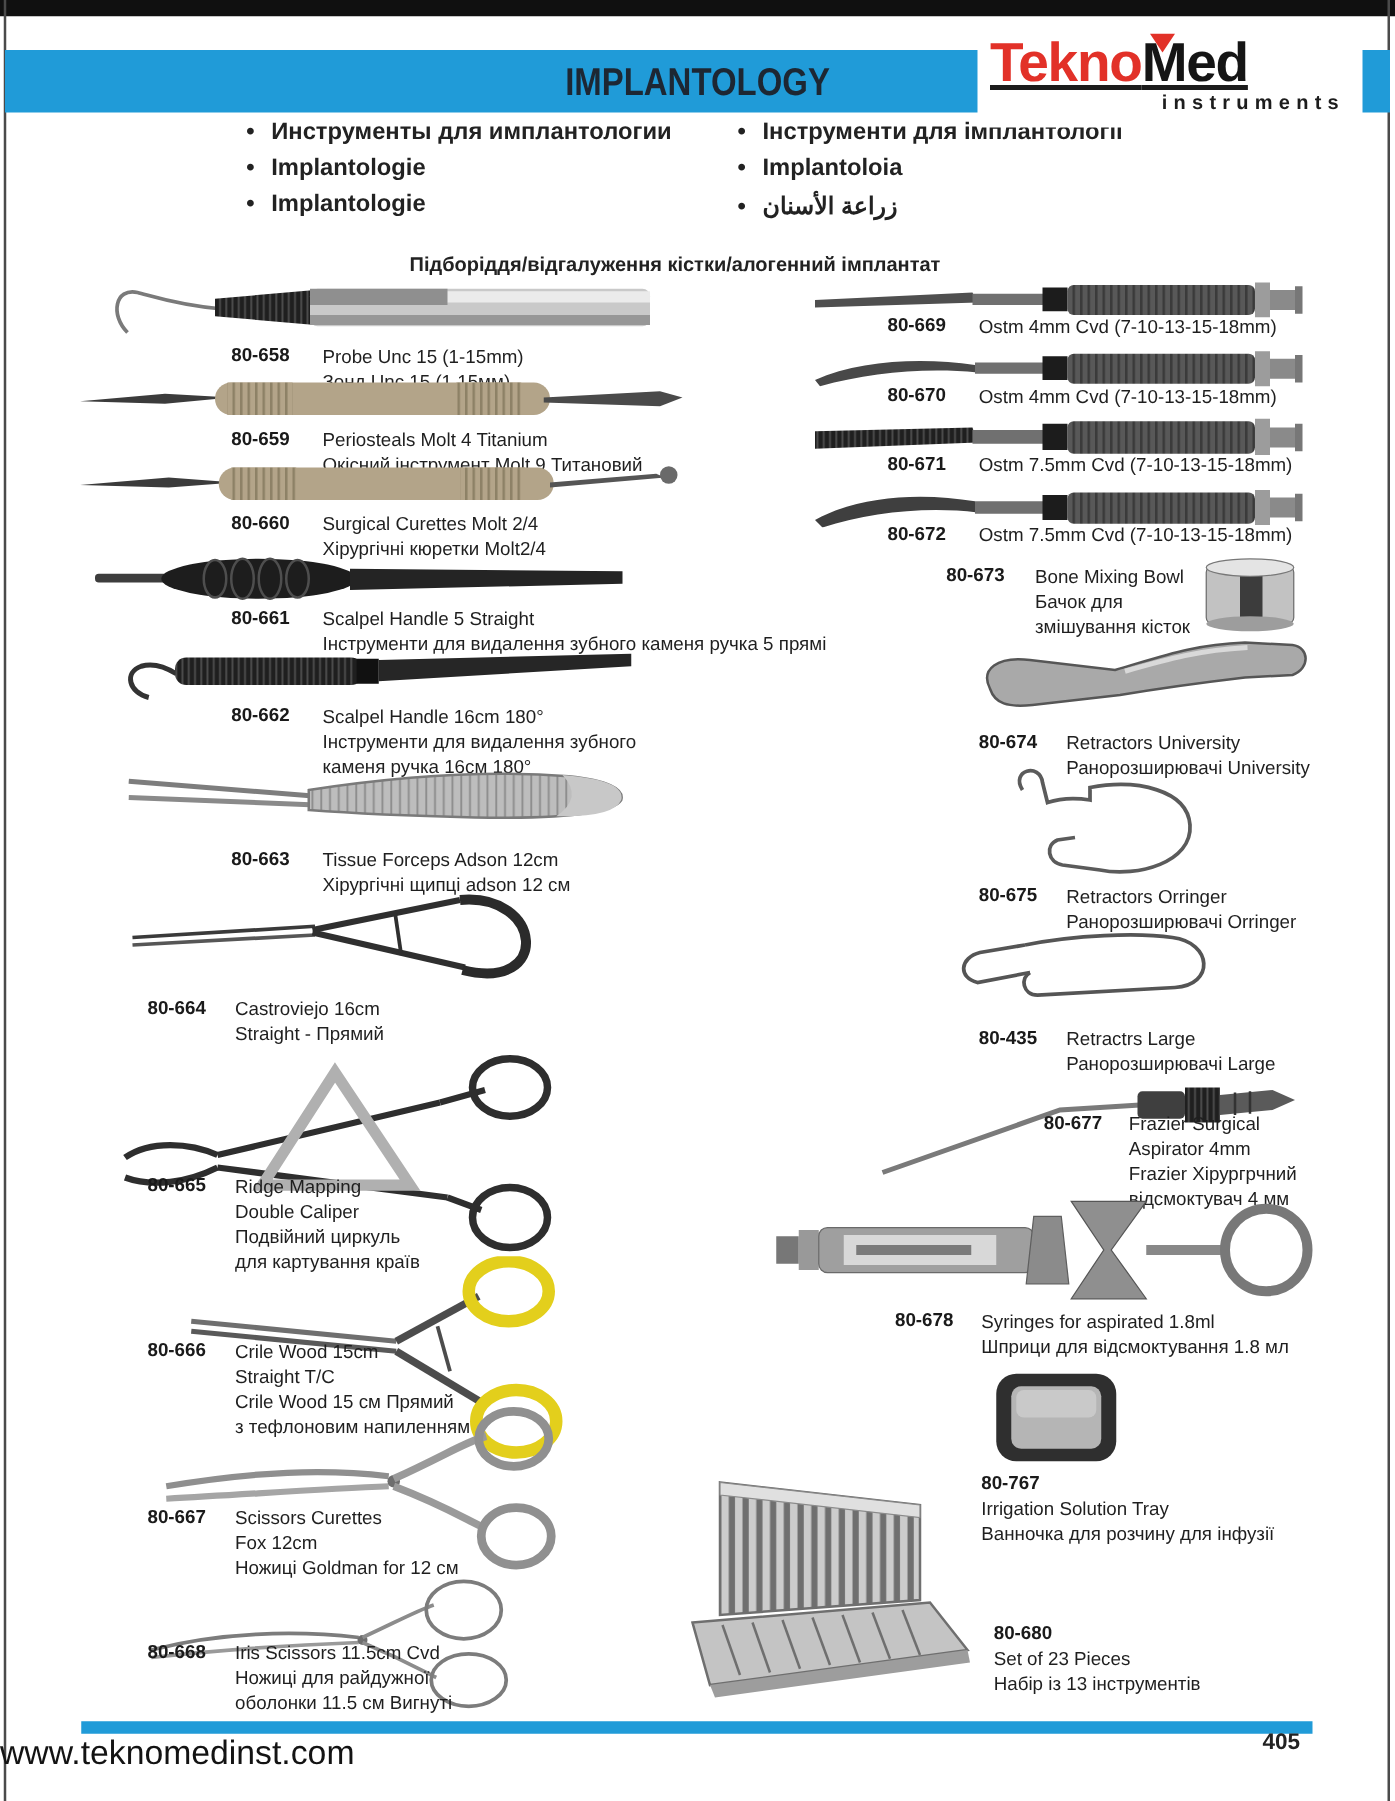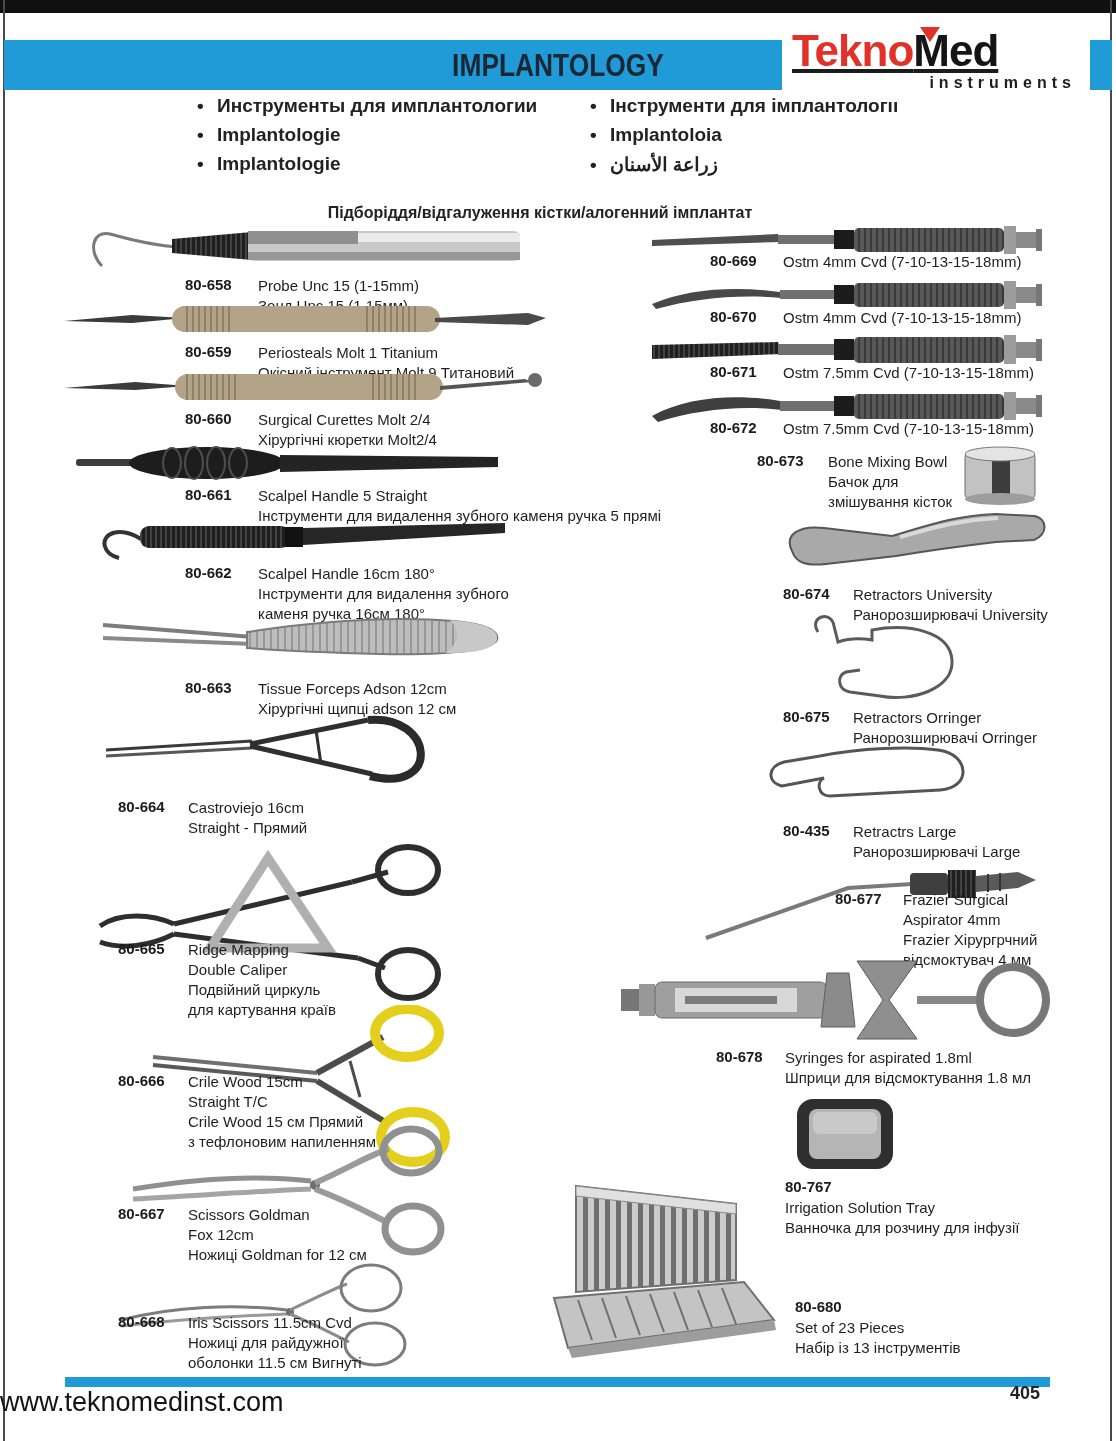--- a/index.html
+++ b/index.html
@@ -129,21 +129,21 @@
   
   <svg class="fig" style="left:60px;top:298px" width="490" height="42" viewBox="0 0 490 42">
     <path d="M4 23 L72 17 L125 20 L72 25 Z" fill="#3b3b3b"></path>
     <rect x="112" y="8" width="268" height="26" rx="13" fill="#b3a489"></rect>
     <rect x="122" y="8" width="52" height="26" fill="url(#knurlTan)"></rect>
     <rect x="305" y="8" width="52" height="26" fill="url(#knurlTan)"></rect>
     <path d="M375 20 L468 15 L486 20 L468 27 L375 24 Z" fill="#4a4a4a"></path>
   </svg>
   <div class="abs code" style="left:185px;top:343px">80-659</div>
   <div class="abs lines" style="left:258px;top:343px">
-    <div>Periosteals Molt 1 Titanium</div>
+    <div>Periosteals Molt 4 Titanium</div>
       <div>Окісний інструмент  Molt 9 Титановий</div>
   </div>
 
   
   <svg class="fig" style="left:60px;top:366px" width="495" height="42" viewBox="0 0 495 42">
     <path d="M4 22 L75 16 L128 20 L75 24 Z" fill="#3b3b3b"></path>
     <rect x="115" y="8" width="268" height="26" rx="13" fill="#b3a489"></rect>
     <rect x="125" y="8" width="52" height="26" fill="url(#knurlTan)"></rect>
     <rect x="308" y="8" width="52" height="26" fill="url(#knurlTan)"></rect>
     <path d="M380 20 L465 13 L472 16 L380 24 Z" fill="#555"></path>
@@ -257,21 +257,21 @@
     <path d="M8 64 C 80 52, 135 50, 186 56" stroke="#8f8f8f" stroke-width="5" fill="none"></path>
     <path d="M8 74 C 80 70, 135 66, 186 64" stroke="#a5a5a5" stroke-width="5" fill="none"></path>
     <circle cx="190" cy="60" r="5" fill="#6e6e6e"></circle>
     <path d="M190 58 C 230 40, 248 28, 264 24" stroke="#9a9a9a" stroke-width="6" fill="none"></path>
     <path d="M190 64 C 232 80, 250 92, 264 98" stroke="#9a9a9a" stroke-width="6" fill="none"></path>
     <ellipse cx="286" cy="26" rx="28" ry="22" fill="none" stroke="#909090" stroke-width="7"></ellipse>
     <ellipse cx="288" cy="104" rx="28" ry="23" fill="none" stroke="#909090" stroke-width="7"></ellipse>
   </svg>
   <div class="abs code" style="left:118px;top:1205px">80-667</div>
   <div class="abs lines" style="left:188px;top:1205px">
-    <div>Scissors Goldman</div>
+    <div>Scissors Curettes</div>
       <div>Fox 12cm</div>
       <div>Ножиці Goldman for 12 см</div>
   </div>
 
   
   <svg class="fig" style="left:115px;top:1262px" width="310" height="105" viewBox="0 0 310 105">
     <path d="M6 58 C 60 44, 120 42, 172 48" stroke="#7c7c7c" stroke-width="3" fill="none"></path>
     <path d="M6 64 C 60 58, 120 54, 172 52" stroke="#9a9a9a" stroke-width="3" fill="none"></path>
     <circle cx="175" cy="50" r="4" fill="#6e6e6e"></circle>
     <path d="M175 48 C 205 34, 220 26, 232 22" stroke="#8c8c8c" stroke-width="3" fill="none"></path>

